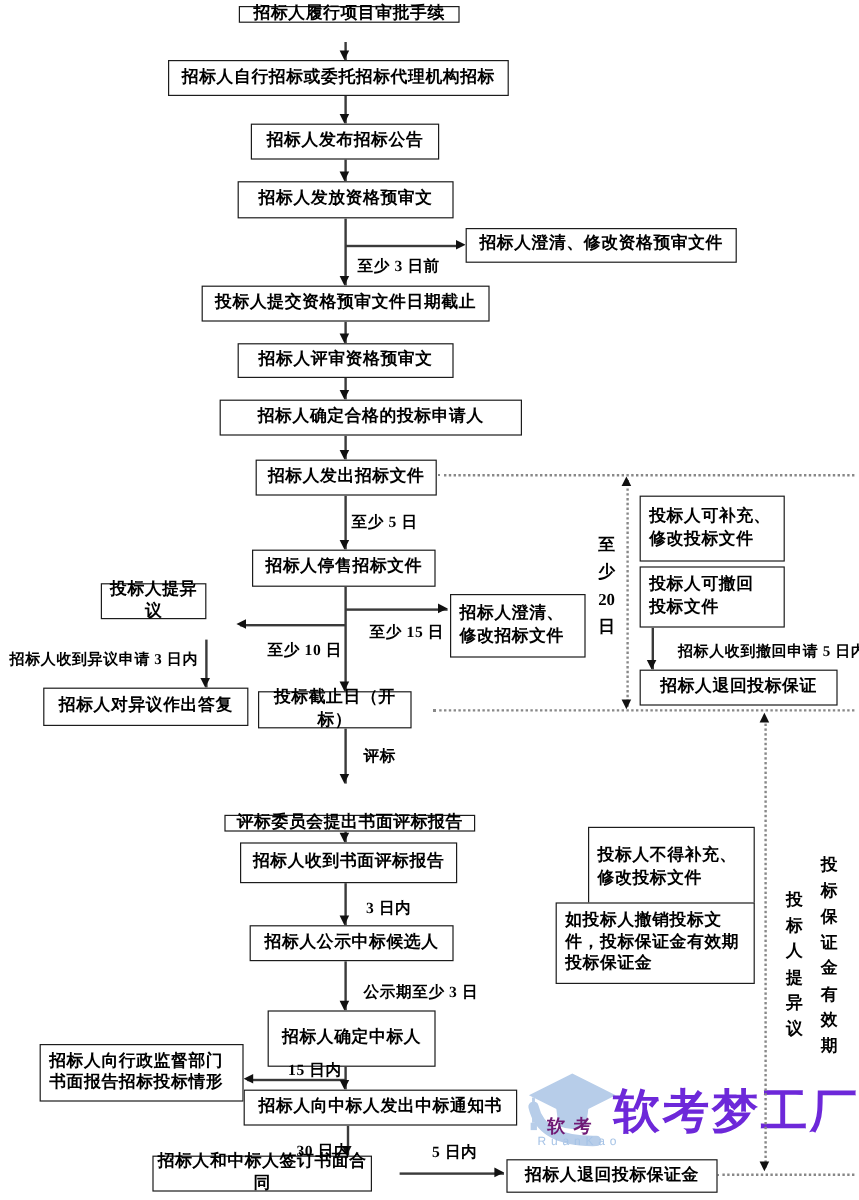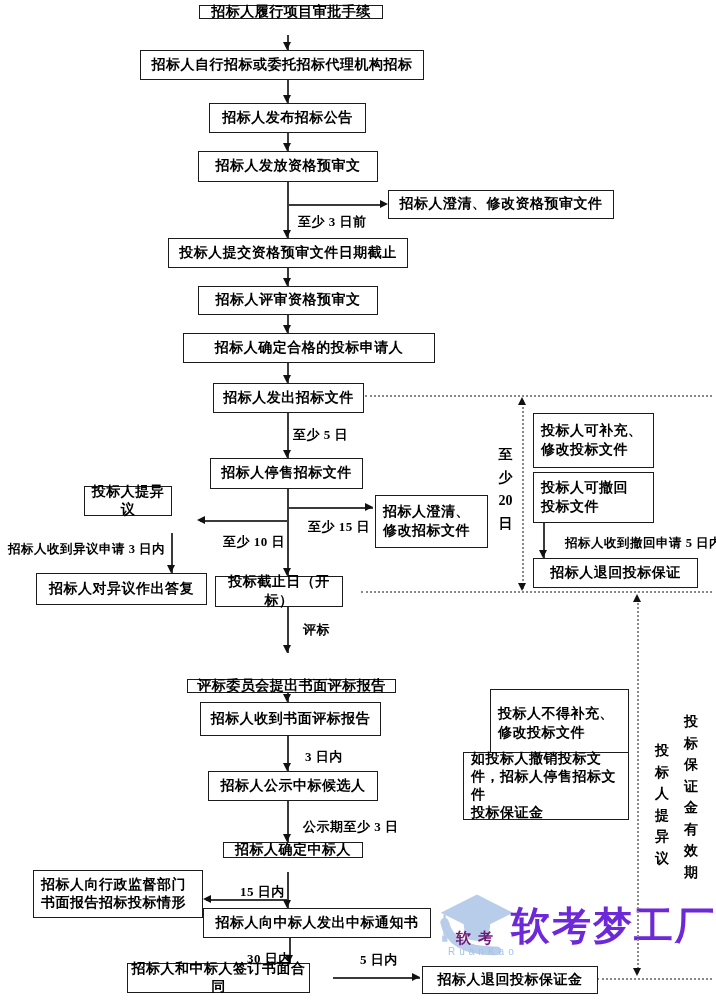--- a/index.html
+++ b/index.html
@@ -168,30 +168,30 @@
     </div>
   <div class="box" style="left:187px;top:679px;width:209px;height:14px">
       <span>评标委员会提出书面评标报告</span>
     </div>
   <div class="box" style="left:200px;top:702px;width:181px;height:34px">
       <span>招标人收到书面评标报告</span>
     </div>
   <div class="box" style="left:208px;top:771px;width:170px;height:30px">
       <span>招标人公示中标候选人</span>
     </div>
-  <div class="box" style="left:223px;top:842px;width:140px;height:16px">
+  <div class="box" style="left:223px;top:842px;width:140px;height:47px">
       <span>招标人确定中标人</span>
     </div>
   <div class="box ml" style="left:490px;top:689px;width:139px;height:69px">
     <span class="ln">投标人不得补充、</span>
     <span class="ln">修改投标文件</span>
   </div>
   <div class="box ml" style="left:463px;top:752px;width:166px;height:68px">
     <span class="ln">如投标人撤销投标文</span>
-    <span class="ln">件，招标人停售招标文件</span>
+    <span class="ln">件，投标保证金有效期</span>
     <span class="ln">投标保证金</span>
   </div>
   <div class="box ml" style="left:33px;top:870px;width:170px;height:48px">
     <span class="ln">招标人向行政监督部门</span>
     <span class="ln">书面报告招标投标情形</span>
   </div>
   <div class="box" style="left:203px;top:908px;width:228px;height:30px">
       <span>招标人向中标人发出中标通知书</span>
     </div>
   <div class="box" style="left:127px;top:963px;width:183px;height:30px">

